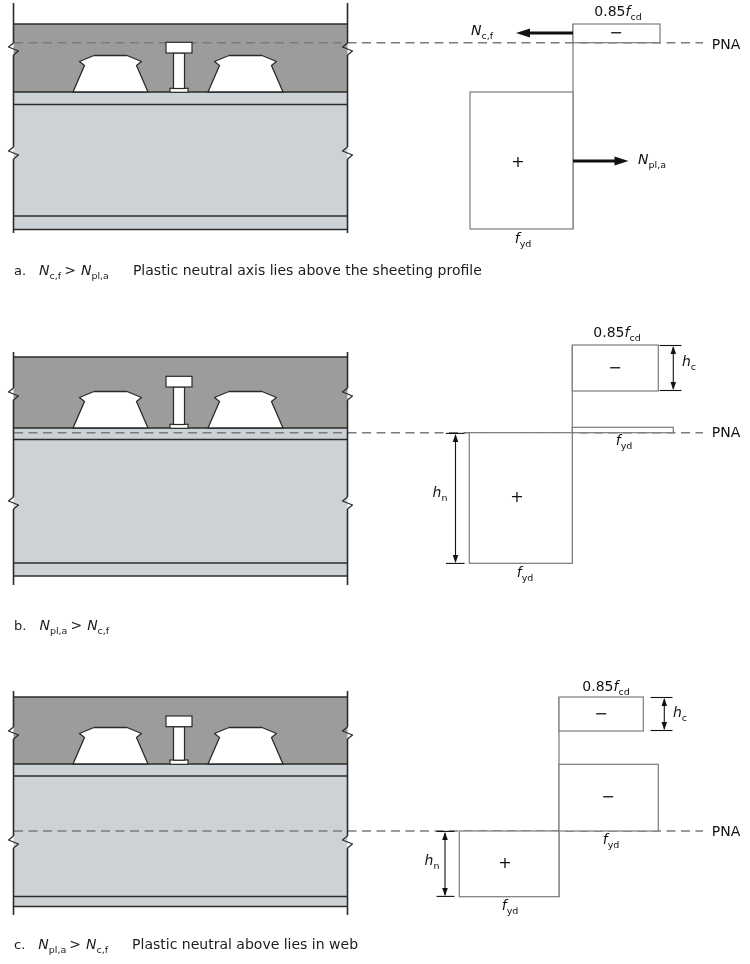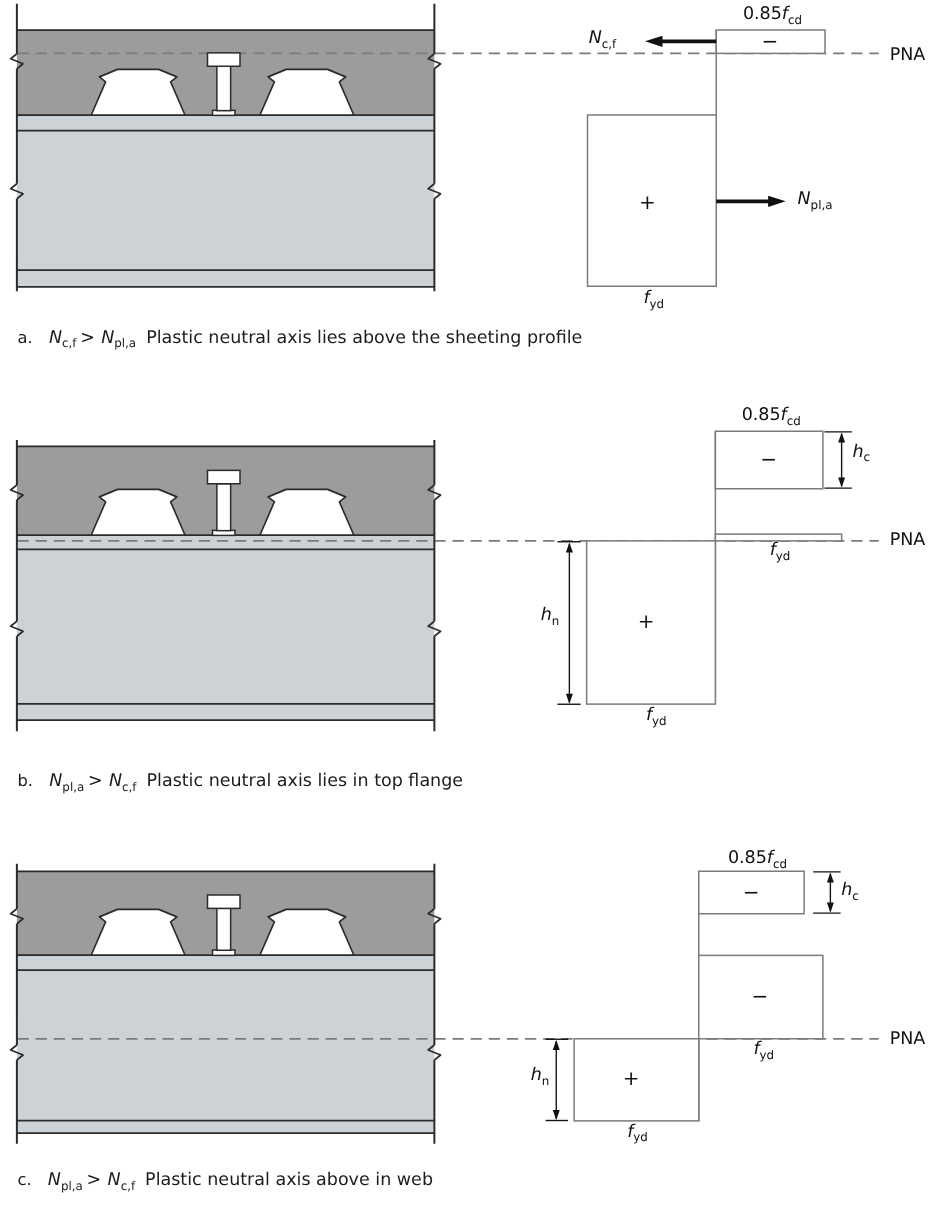--- a/index.html
+++ b/index.html
@@ -28,21 +28,21 @@
        white-space:nowrap;color:var(--ink);}
   .lbl sub{font-size:9.5px;line-height:1;}
   .lbl i{font-style:italic;}
   .sign{font-size:16px;}
   .caption{position:absolute;font-size:14px;line-height:17px;white-space:nowrap;
            display:flex;align-items:baseline;color:#1c1c1c;}
   .caption sub{font-size:9.5px;}
   .caption i{font-style:italic;}
   .cap-idx{font-size:13px;margin-right:13px;}
   .cap-op{margin:0 5px 0 3px;}
-  .cap-text{margin-left:8px;}
+  .cap-text{margin-left:24px;}
 </style>
 </head>
 <body>
 
 <div id="root">
 
 <svg width="750" height="964" viewBox="0 0 750 964">
 
   <g>
     <g>
@@ -204,21 +204,20 @@
 <div class="lbl" style="left:726px;top:831px"><span>PNA</span></div>
 
 <div class="caption" style="left:14px;top:262px">
   <span class="cap-idx">a.</span>
   <span><i>N</i><sub>c,f</sub><span class="cap-op">&gt;</span><i>N</i><sub>pl,a</sub></span>
   <span class="cap-text">Plastic neutral axis lies above the sheeting profile</span>
 </div>
 <div class="caption" style="left:14px;top:617px">
   <span class="cap-idx">b.</span>
   <span><i>N</i><sub>pl,a</sub><span class="cap-op">&gt;</span><i>N</i><sub>c,f</sub></span>
-  <span class="cap-text">Plastic neutral axis lies in top flange</span>
 </div>
 <div class="caption" style="left:14px;top:936px">
   <span class="cap-idx">c.</span>
   <span><i>N</i><sub>pl,a</sub><span class="cap-op">&gt;</span><i>N</i><sub>c,f</sub></span>
-  <span class="cap-text">Plastic neutral axis above in web</span>
+  <span class="cap-text">Plastic neutral above lies in web</span>
 </div>
 
 </div>
 
 </body></html>

